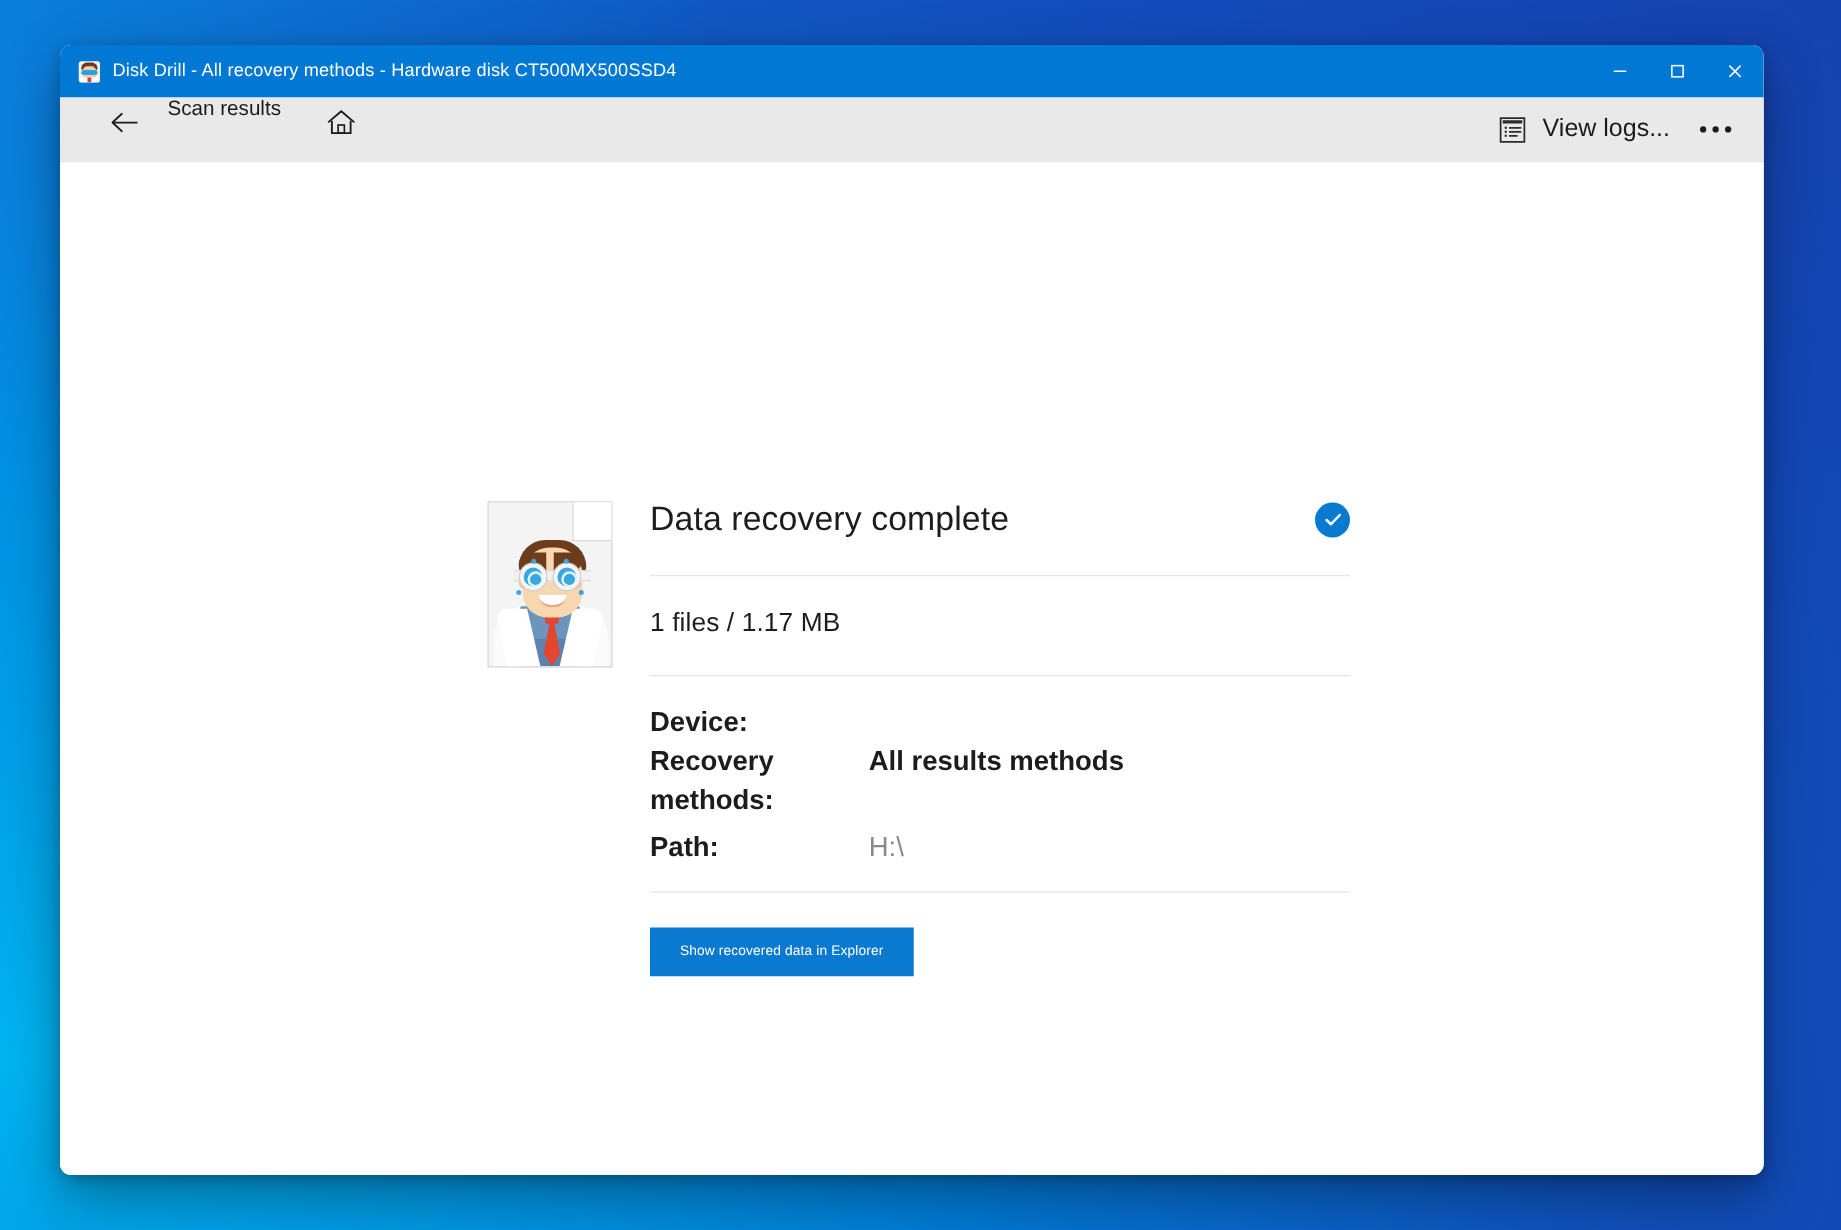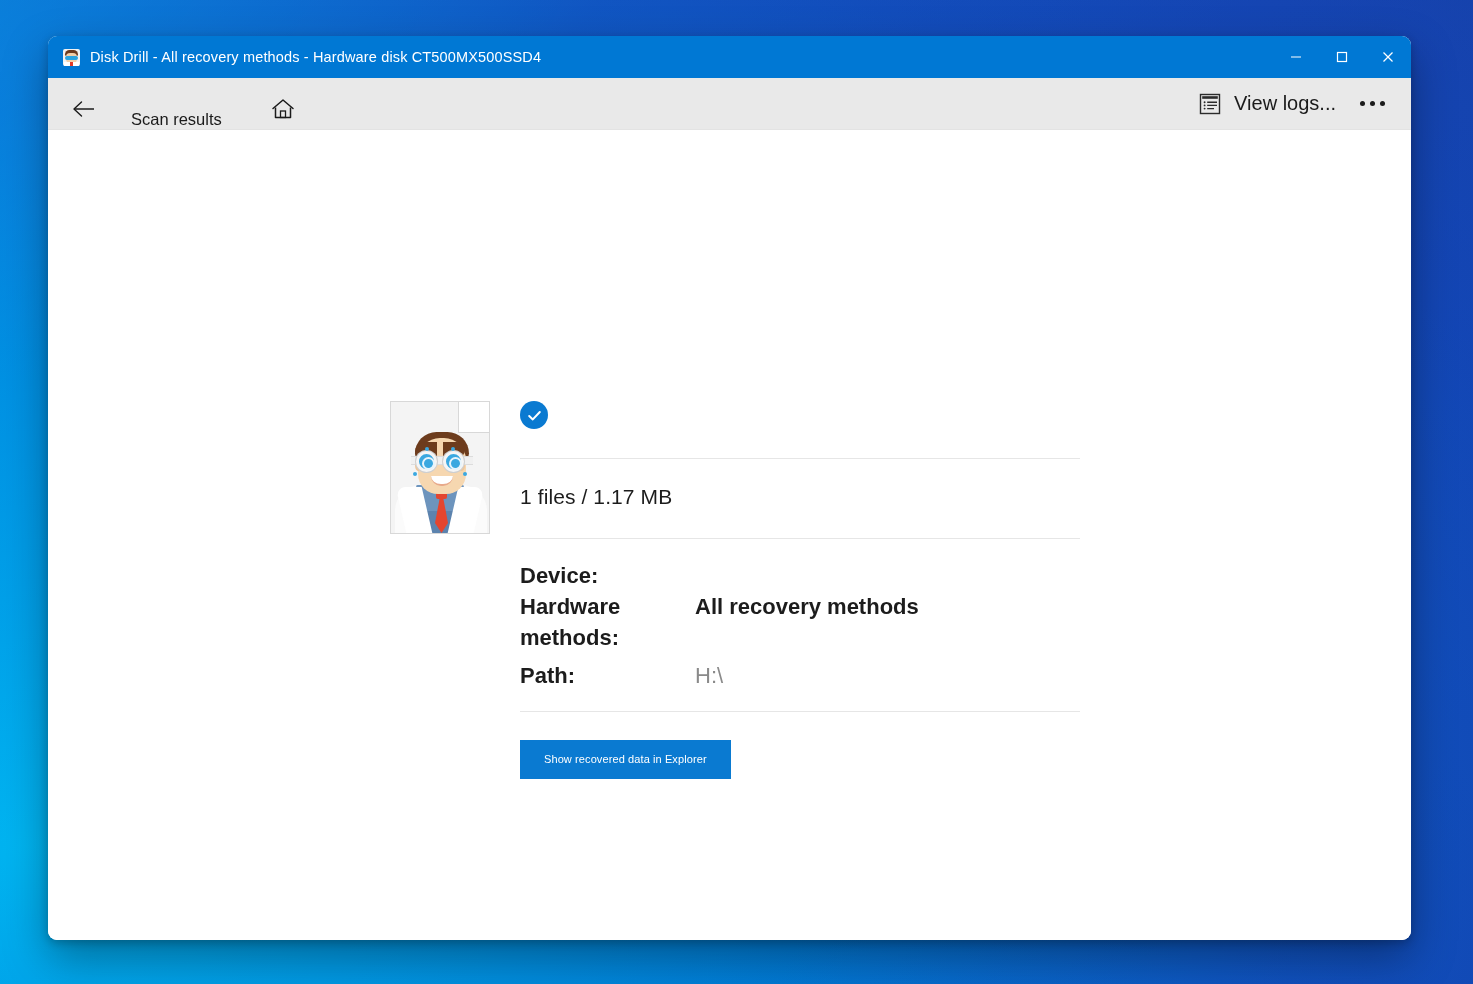--- a/index.html
+++ b/index.html
@@ -94,23 +94,23 @@
   .toolbar {
     height: 52px;
     background: #e9e9e9;
     display: flex;
     align-items: center;
     position: relative;
     border-bottom: 1px solid #e3e3e3;
   }
   .tb-left {
     display: flex;
-    align-items: flex-end;
-    padding-left: 14px;
-    gap: 17px;
+    align-items: flex-start;
+    padding-left: 30px;
+    gap: 4px;
     height: 100%;
   }
   .tb-icon-btn {
     width: 44px; height: 40px;
     display: flex; align-items: center; justify-content: center;
     cursor: default;
     border-radius: 3px;
   }
   .tb-label {
     font-size: 16.5px;
@@ -455,40 +455,41 @@
             <span class="av-dot d2"></span>
             <span class="av-dot d3"></span>
             <span class="av-dot d4"></span>
           </div>
           <div class="doc-fold"></div>
         </div>
 
         <div class="info">
 
           <div class="info-head">
+            <span class="info-title">Data recovery complete</span>
             <span class="check-badge">
               <svg width="17" height="17" viewBox="0 0 17 17">
                 <polyline points="3.2,9 6.8,12.4 13.8,5" fill="none" stroke="#ffffff" stroke-width="2" stroke-linecap="round" stroke-linejoin="round"></polyline>
               </svg>
             </span>
           </div>
 
           <div class="hr"></div>
 
           <div class="files-row">1 files / 1.17 MB</div>
 
           <div class="hr"></div>
 
           <div class="meta">
             <div class="meta-row">
               <span class="meta-label">Device:</span>
             </div>
             <div class="meta-row">
-              <span class="meta-label">Hardware methods:</span>
-              <span class="meta-value">All recovery methods</span>
+              <span class="meta-label">Recovery methods:</span>
+              <span class="meta-value">All results methods</span>
             </div>
             <div class="meta-row gap">
               <span class="meta-label">Path:</span>
               <span class="meta-value path">H:\</span>
             </div>
           </div>
 
           <div class="hr"></div>
 
           <div class="actions">

